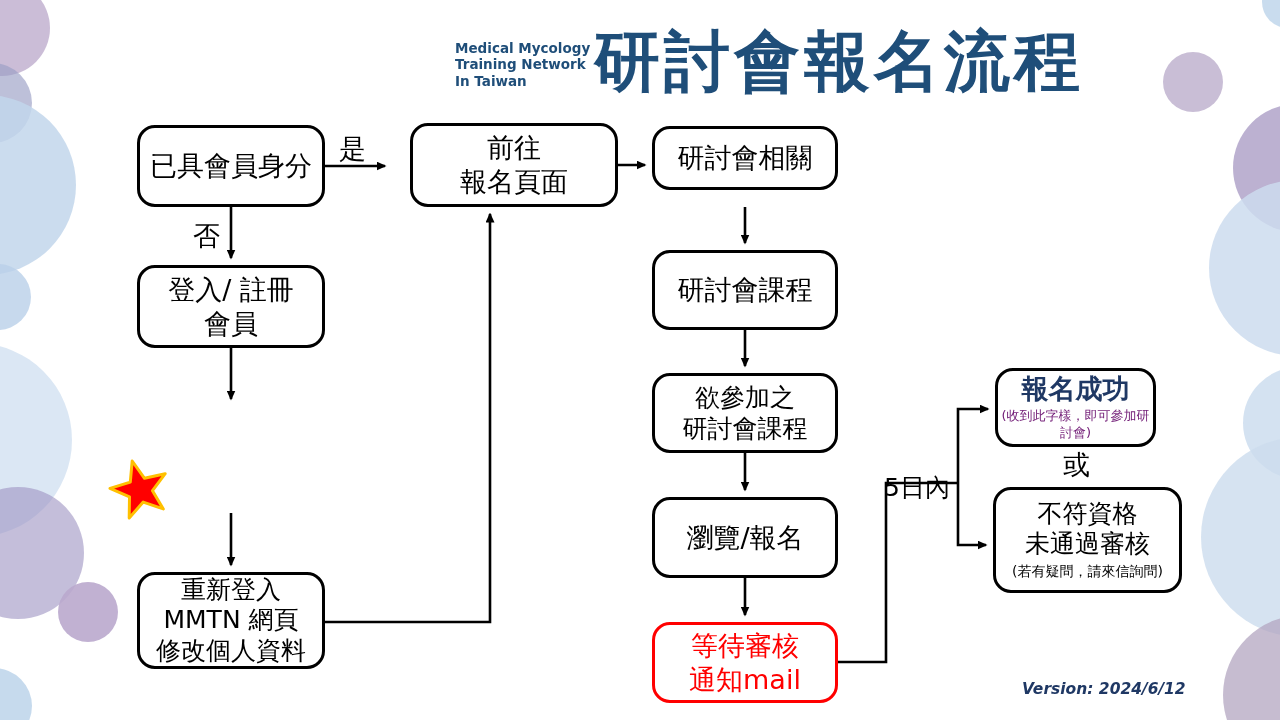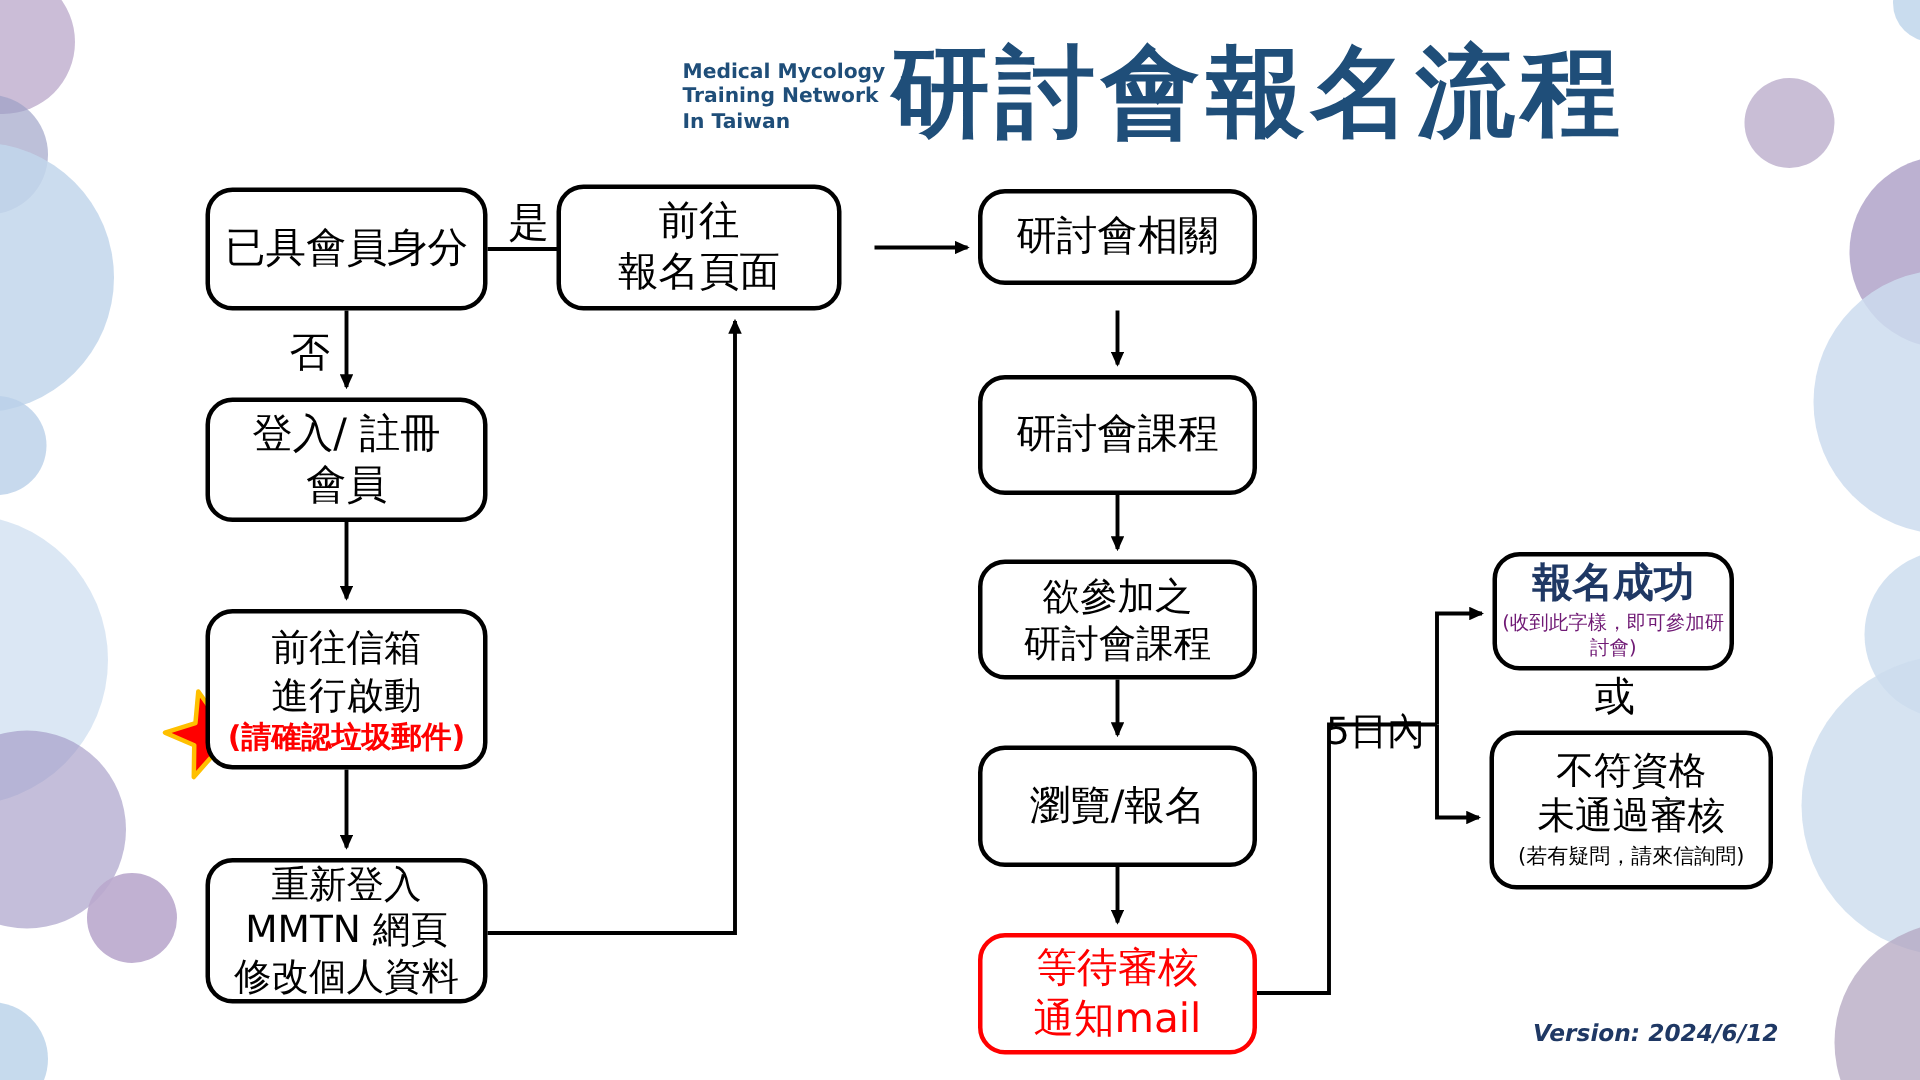--- a/index.html
+++ b/index.html
@@ -100,32 +100,27 @@
   <div id="logo-tagline">
     <div>Medical Mycology</div>
     <div>Training Network</div>
     <div>In Taiwan</div>
   </div>
   <div id="page-title">研討會報名流程</div>
 
   <div class="box" style="left:137px;top:125px;width:188px;height:82px;">
     <span class="main">已具會員身分</span>
   </div>
-  <div class="box" style="left:371px;top:123px;width:190px;height:84px;align-items:center;">
+  <div class="box" style="left:410px;top:123px;width:208px;height:84px;align-items:center;">
     <span class="main">前往
 報名頁面</span>
   </div>
   <div class="box" style="left:137px;top:265px;width:188px;height:83px;">
     <span class="main">登入/ 註冊
 會員</span>
-  </div>
-  <div class="box" style="left:137px;top:406px;width:188px;height:107px;">
-    <span class="main" style="font-size:25px;">前往信箱
-進行啟動</span>
-    <span class="note-red">(請確認垃圾郵件)</span>
   </div>
   <div class="box" style="left:137px;top:572px;width:188px;height:97px;">
     <span class="main" style="font-size:25px;line-height:1.22;">重新登入
 MMTN 網頁
 修改個人資料</span>
   </div>
 
   <div class="box" style="left:652px;top:126px;width:186px;height:64px;">
     <span class="main">研討會相關</span>
   </div>

